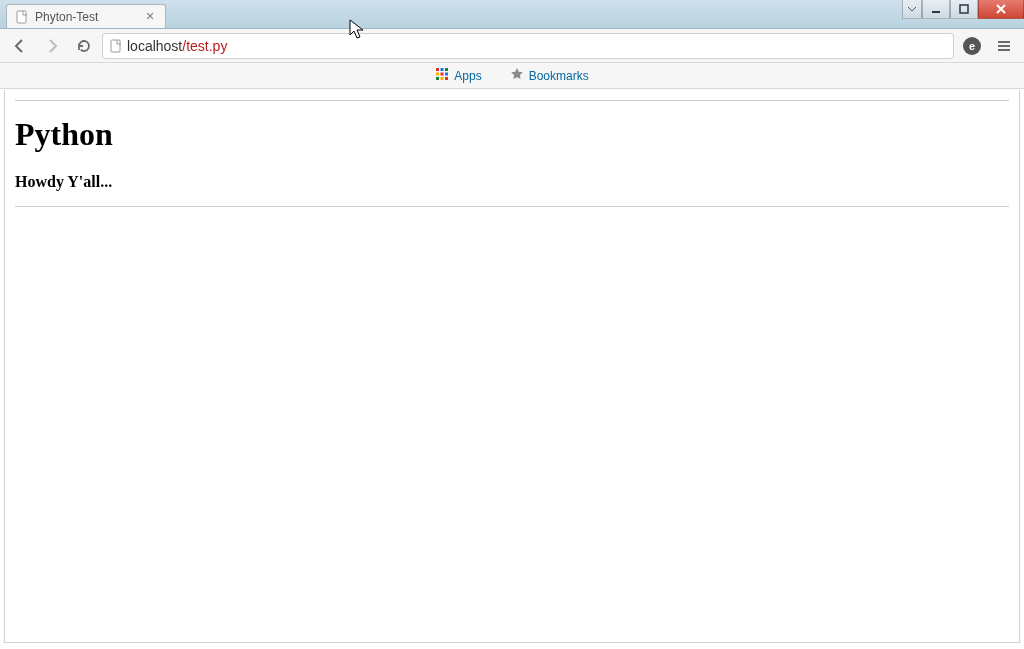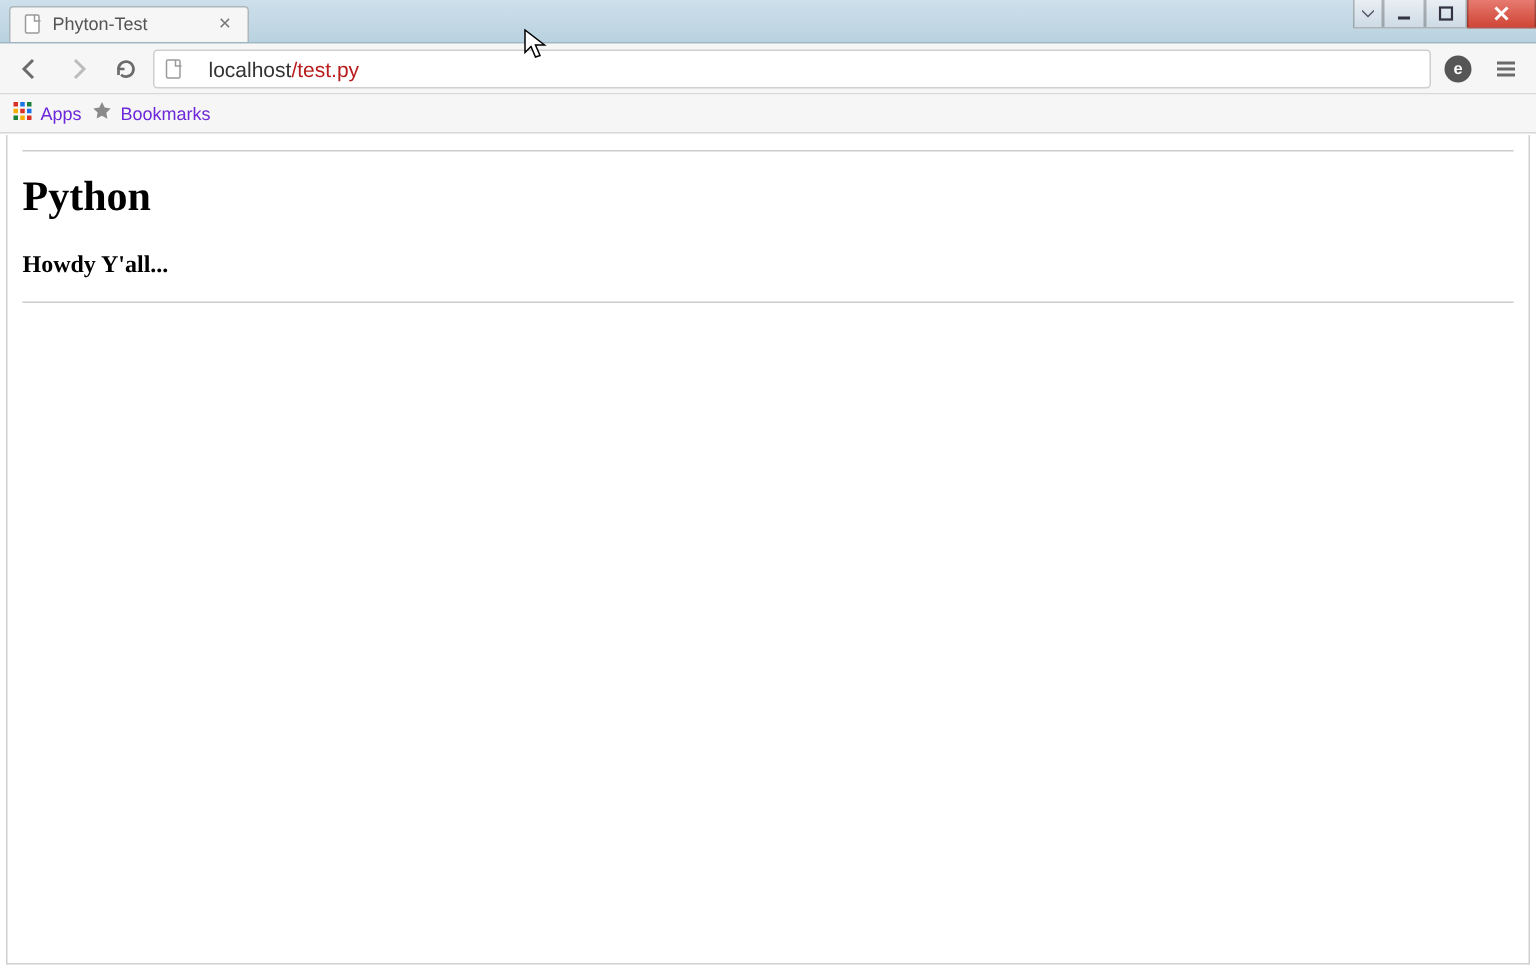--- a/index.html
+++ b/index.html
@@ -19,21 +19,21 @@
   width: 100%;
   background: linear-gradient(to bottom, #cde0eb 0%, #b9d2df 100%);
   position: relative;
   border-bottom: 1px solid #9fb6c4;
 }
 .tabstrip {
   position: absolute;
   left: 6px;
   bottom: 0;
   display: flex;
-  align-items: center;
+  align-items: flex-end;
   height: 25px;
 }
 .tab, .bgtab {
   height: 24px;
   display: flex;
   align-items: center;
   padding: 0 8px;
   font-size: 12px;
   gap: 6px;
   position: relative;
@@ -105,21 +105,21 @@
 .navbtn.disabled { color: #bcbcbc; }
 .omnibox {
   flex: 1;
   height: 26px;
   background: #fff;
   border: 1px solid #cfcfcf;
   border-radius: 3px;
   display: flex;
   align-items: center;
   padding: 0 6px;
-  gap: 16px;
+  gap: 4px;
 }
 .omnibox .pageicon { width:14px; height:14px; }
 .omnibox .urltext { display:flex; align-items:baseline; font-size:14px; }
 .omnibox .host { color:#333; }
 .omnibox .path { color:#b91c1c; }
 .rightbtn {
   width: 28px; height: 28px; display:flex; align-items:center; justify-content:center; color:#6b6b6b;
 }
 .profilebadge {
   width:18px;height:18px;border-radius:50%;background:#565656;color:#fff;
@@ -127,22 +127,23 @@
 }
 
 
 .bookbar {
   height: 26px;
   background: #f6f6f6;
   border-bottom: 1px solid #d8d8d8;
   display: flex;
   align-items: center;
   padding: 0 8px;
-  gap: 7px;
-  color: #6d28d9;
+  gap: 28px;
+  color: #0369a1;
+  justify-content: center;
 }
 .bookbar .item { display:flex; align-items:center; gap:5px; font-size:12px; }
 
 
 .viewport {
   position: absolute;
   left: 4px; right: 4px;
   top: 90px;
   bottom: 6px;
   background: #fff;
@@ -151,21 +152,21 @@
   border-bottom: 1px solid #d0d0d0;
   padding: 10px;
 }
 .viewport hr {
   border: none;
   border-top: 1px solid #ccc;
   margin: 0;
 }
 .viewport h1 {
   font-family: "Times New Roman", serif;
-  font-size: 28px;
+  font-size: 32px;
   font-weight: bold;
   margin: 15px 0 10px 0;
   color: #000;
 }
 .viewport h3 {
   font-family: "Times New Roman", serif;
   font-size: 16px;
   font-weight: bold;
   margin: 20px 0 15px 0;
   color: #000;

